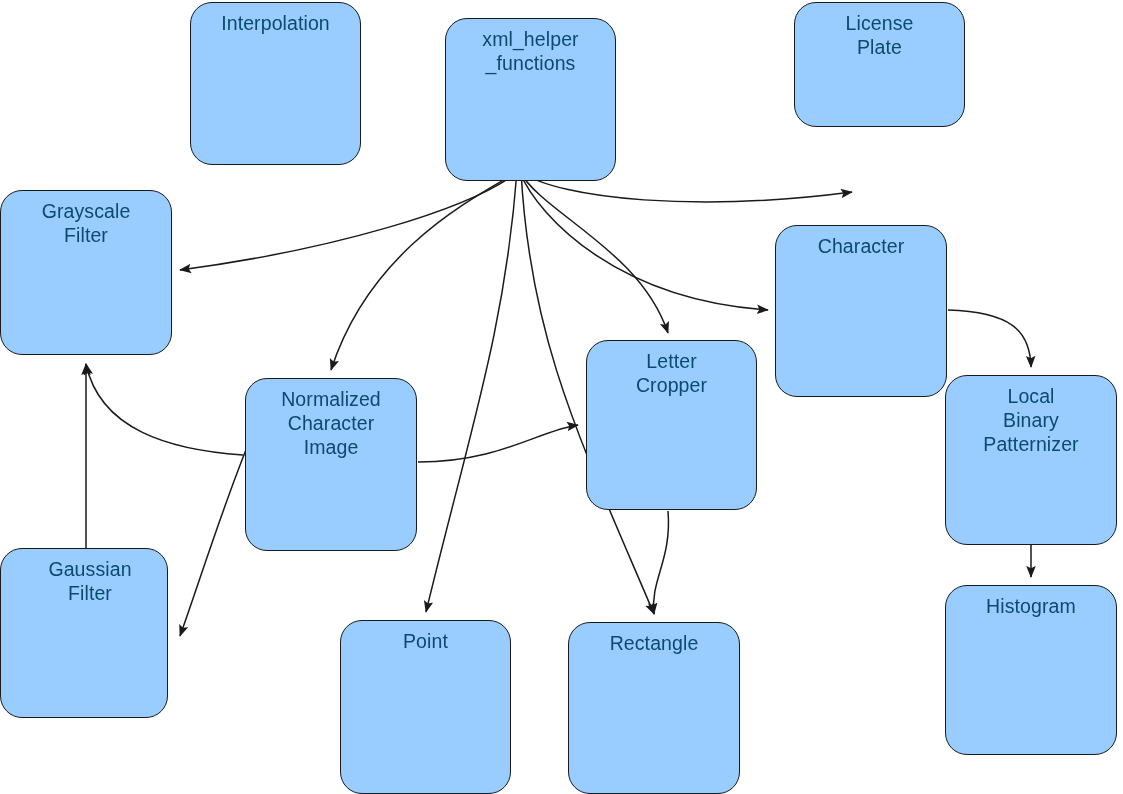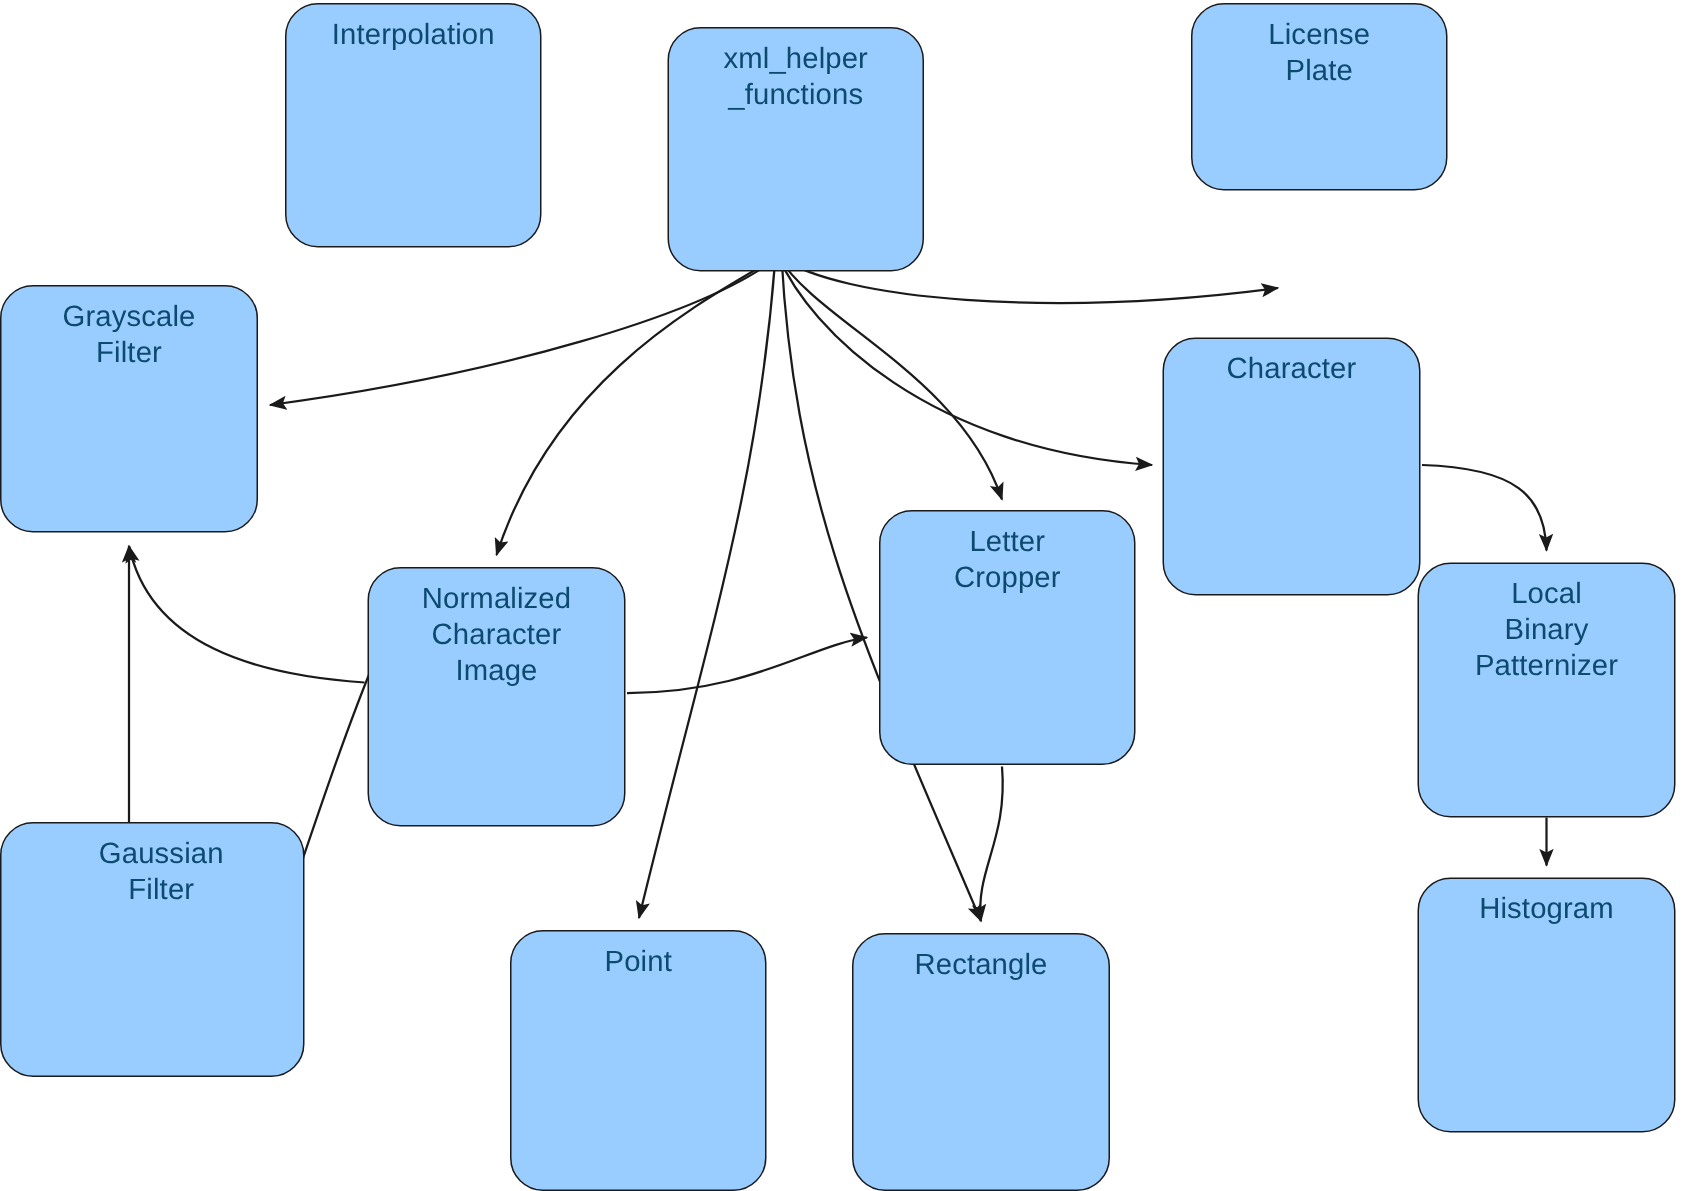--- a/index.html
+++ b/index.html
@@ -105,21 +105,21 @@
       <div class="node" style="left: 945px; top: 375px; width: 172px; height: 170px; background: rgb(153, 204, 255); border-color: rgb(26, 26, 26); border-radius: 22px;">
         <span class="node-label">Local
 Binary
 Patternizer</span>
       </div>
       <div class="node" style="left: 245px; top: 378px; width: 172px; height: 173px; background: rgb(153, 204, 255); border-color: rgb(26, 26, 26); border-radius: 22px;">
         <span class="node-label">Normalized
 Character
 Image</span>
       </div>
-      <div class="node" style="left: 0px; top: 548px; width: 203px; height: 170px; background: rgb(153, 204, 255); border-color: rgb(26, 26, 26); border-radius: 22px; padding-left: 12px;">
+      <div class="node" style="left: 0px; top: 548px; width: 168px; height: 170px; background: rgb(153, 204, 255); border-color: rgb(26, 26, 26); border-radius: 22px; padding-left: 12px;">
         <span class="node-label">Gaussian
 Filter</span>
       </div>
       <div class="node" style="left: 945px; top: 585px; width: 172px; height: 170px; background: rgb(153, 204, 255); border-color: rgb(26, 26, 26); border-radius: 22px;">
         <span class="node-label">Histogram</span>
       </div>
       <div class="node" style="left: 340px; top: 620px; width: 171px; height: 174px; background: rgb(153, 204, 255); border-color: rgb(26, 26, 26); border-radius: 22px;">
         <span class="node-label">Point</span>
       </div>
       <div class="node" style="left: 568px; top: 622px; width: 172px; height: 172px; background: rgb(153, 204, 255); border-color: rgb(26, 26, 26); border-radius: 22px;">

